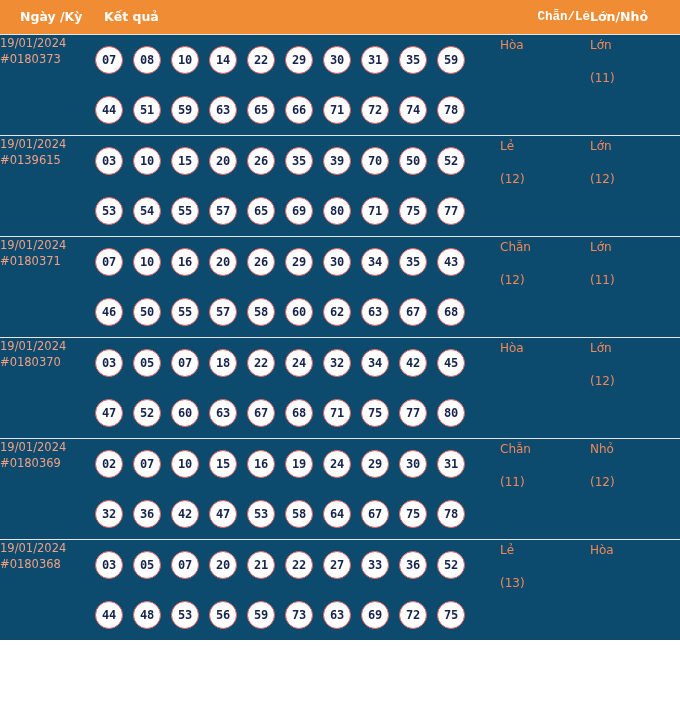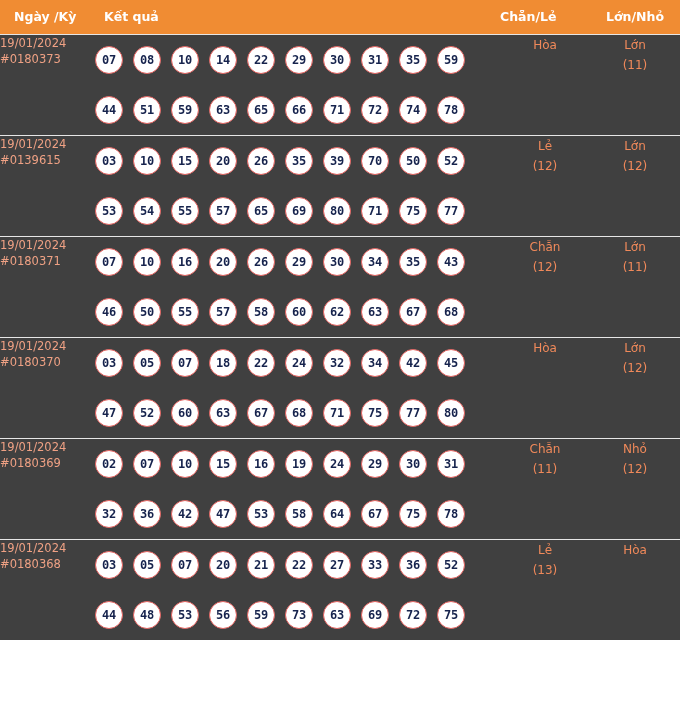--- a/index.html
+++ b/index.html
@@ -28,33 +28,33 @@
   .table-head th {
     color: #ffffff;
     font-size: 12.5px;
     font-weight: bold;
     padding: 0;
     height: 34px;
     vertical-align: middle;
     text-align: left;
     white-space: nowrap;
   }
-  th.col-date   { width: 95px;  padding-left: 14px; }
+  th.col-date   { width: 95px;  padding-left: 20px; }
   th.col-result { width: 405px; padding-left: 9px; }
-  th.col-oddeven{ width: 90px;  text-align: left; }
-  th.col-bigsml { width: 90px;  text-align: center; }
+  th.col-oddeven{ width: 90px;  text-align: right; font-family: Liberation Mono, monospace; }
+  th.col-bigsml { width: 90px;  text-align: left; }
 
   
   .row-sep td {
     border-top: 1px solid #e6e6e6;
   }
   .results-table td {
     padding: 0;
     vertical-align: top;
-    background: #404040;
+    background: #0c4a6e;
   }
 
   .cell-date {
     width: 95px;
     padding: 12px 4px 0 8px;
     color: #efa184;
     font-size: 11.5px;
     line-height: 16px;
     white-space: nowrap;
   }
@@ -85,29 +85,28 @@
     font-family: "DejaVu Sans Mono", "Liberation Mono", monospace;
     font-size: 12px;
     font-weight: bold;
     color: #16234d;
     letter-spacing: -0.2px;
     line-height: 1;
   }
 
   .cell-status {
     width: 90px;
-    text-align: center;
     padding: 12px 2px 0 2px;
     color: #f0895a;
     font-size: 12px;
     line-height: 20px;
     white-space: nowrap;
   }
   .cell-status .st-label { display: block; }
-  .cell-status .st-count { display: block; }
+  .cell-status .st-count { display: block; margin-top: 13px; }
   .cell-status .st-count:empty { display: none; }
 </style>
 </head>
 <body>
 
 <table class="results-table">
   <thead>
     <tr class="table-head">
       <th class="col-date">Ngày /Kỳ</th>
       <th class="col-result">Kết quả</th>

